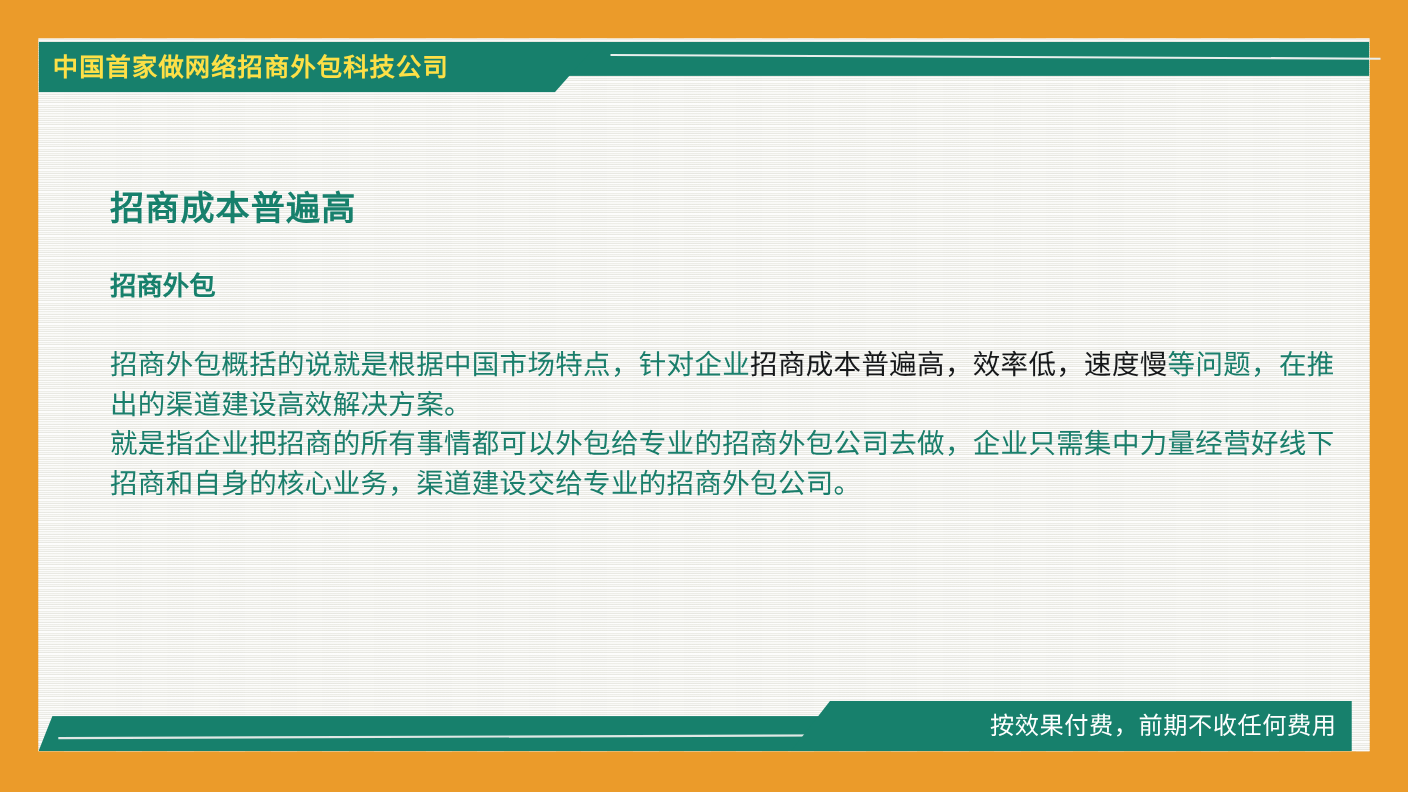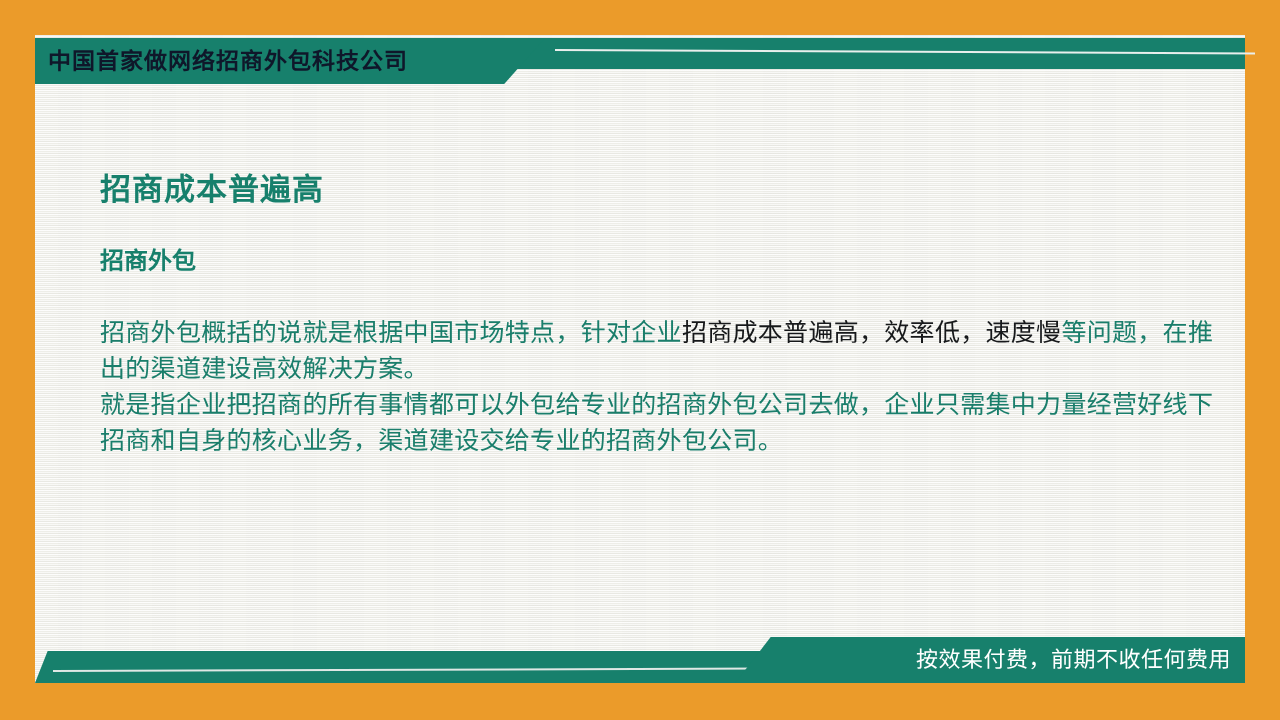--- a/index.html
+++ b/index.html
@@ -69,21 +69,21 @@
     height: 46px;
     background: #17806c;
     clip-path: polygon(0 0, 100% 0, 92% 100%, 0 100%);
   }
   .header-title {
     position: absolute;
     left: 13px;
     top: 6px;
     font-size: 23px;
     font-weight: bold;
-    color: #0f172a;
+    color: #fde047;
     letter-spacing: 1px;
     line-height: 34px;
     white-space: nowrap;
   }
   .header-strip {
     position: absolute;
     left: 465px;
     top: 0;
     width: 745px;
     height: 31px;
@@ -159,21 +159,21 @@
     left: 18px;
     top: 33px;
     width: 740px;
     height: 2px;
     background: #dfe8e5;
     transform: rotate(-0.2deg);
     transform-origin: left center;
   }
   .footer-main {
     position: absolute;
-    left: 700px;
+    left: 684px;
     top: 0;
     width: 510px;
     height: 46px;
     background: #17806c;
     clip-path: polygon(7% 0, 100% 0, 100% 100%, 0 100%);
   }
   .footer-text {
     position: absolute;
     right: 14px;
     top: 7px;

